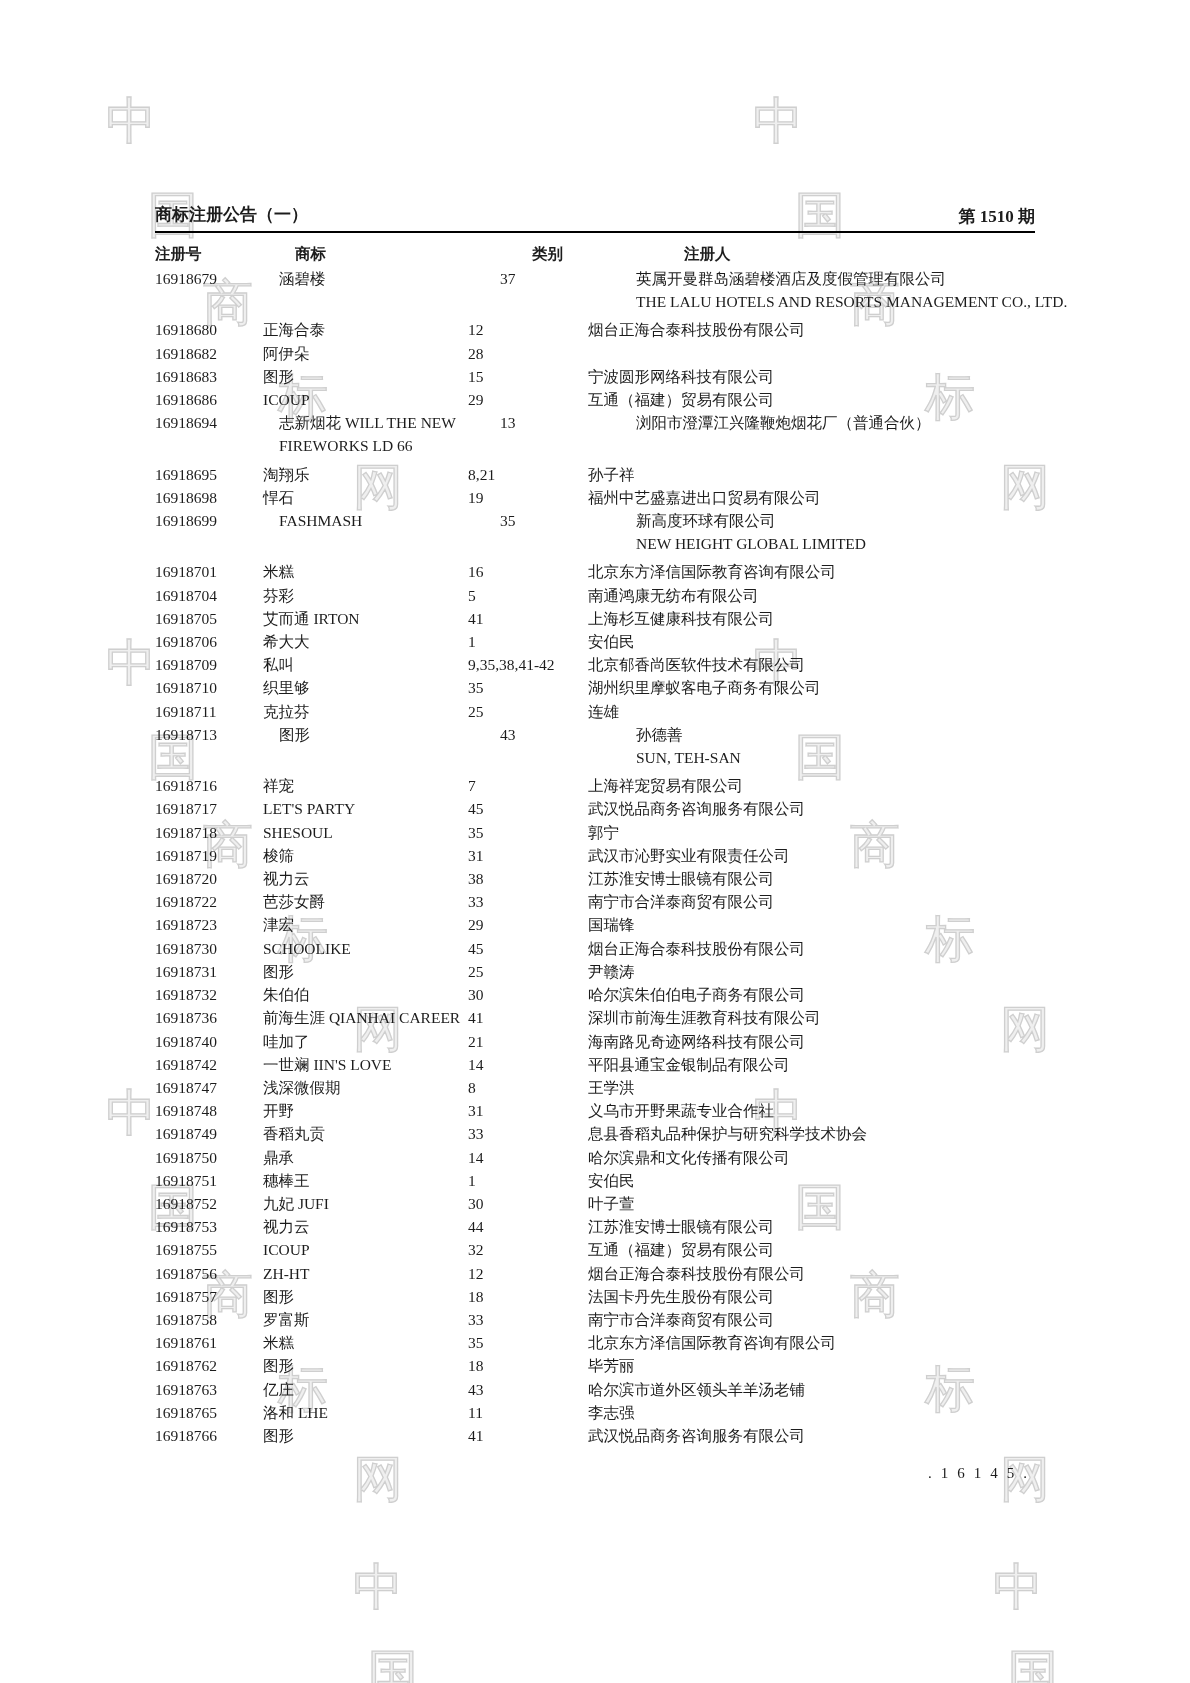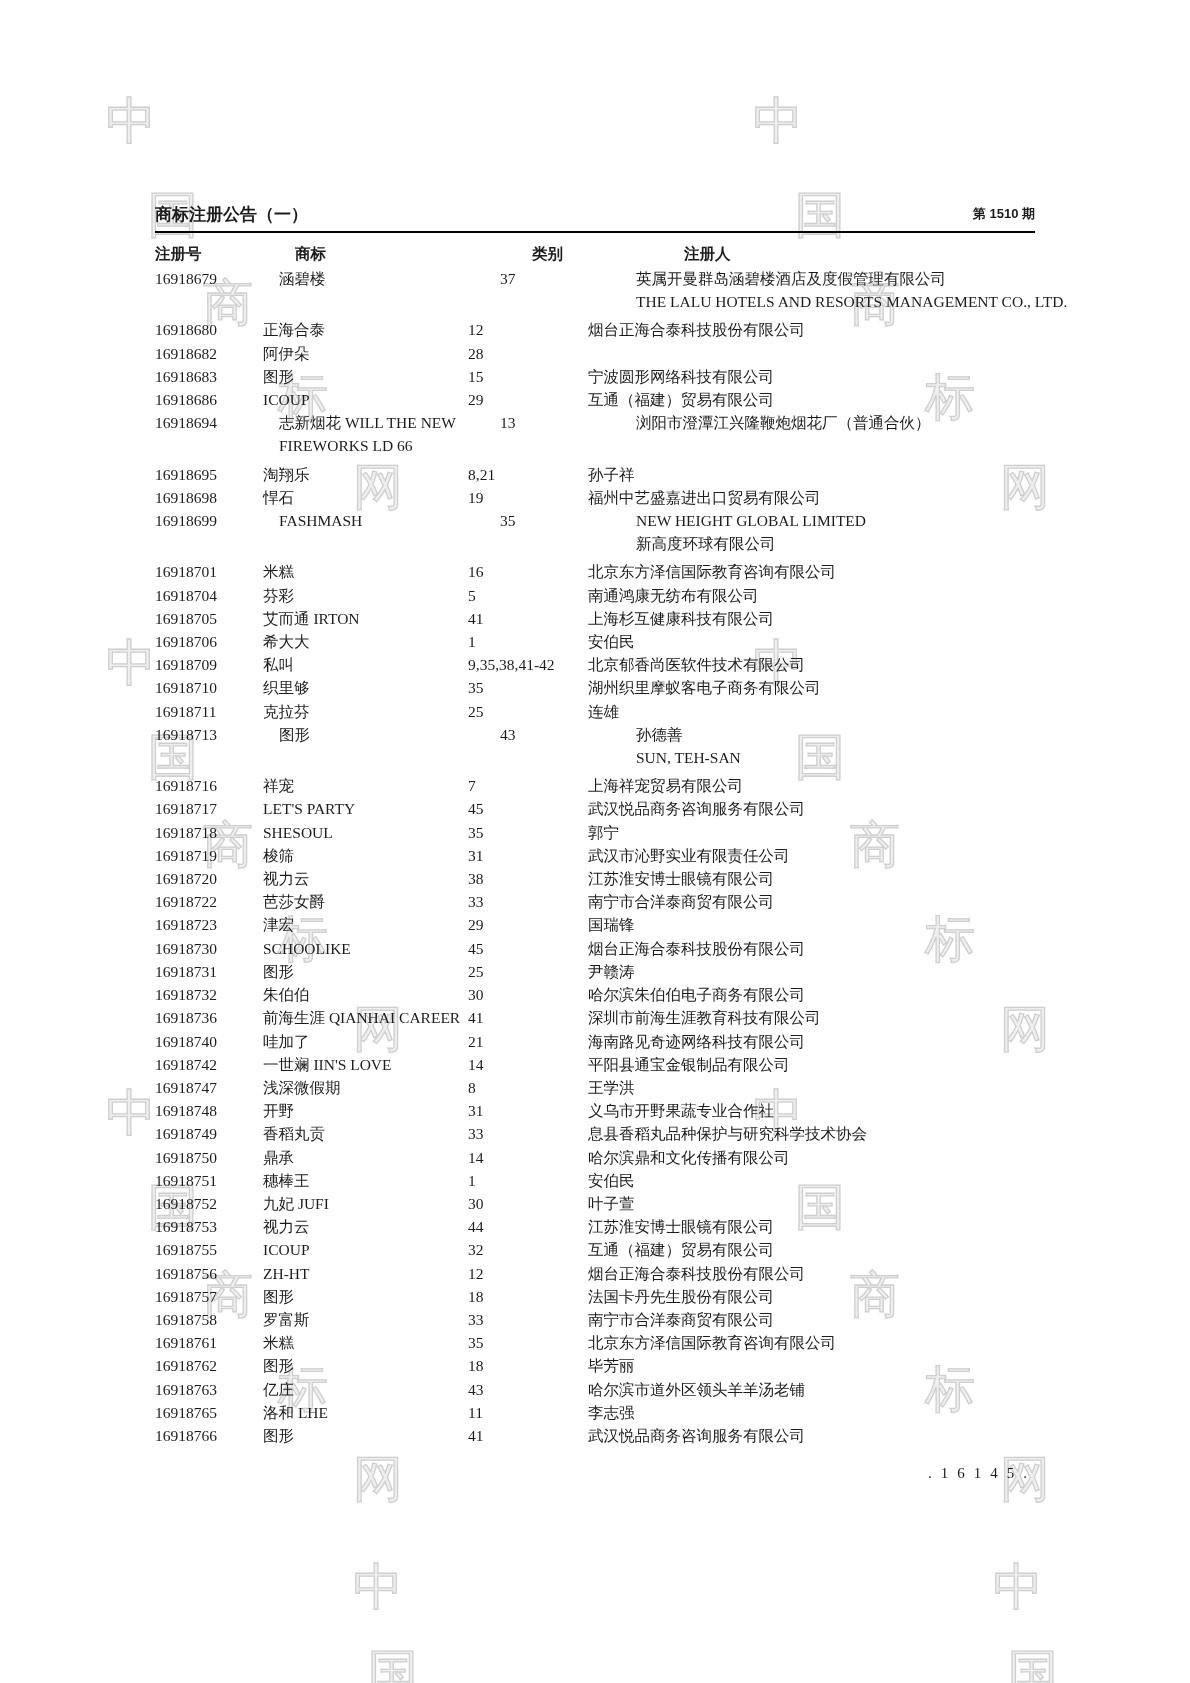--- a/index.html
+++ b/index.html
@@ -10,21 +10,21 @@
   
   #watermarks{position:absolute;inset:0;z-index:0;}
   .wm{
     position:absolute;font-size:50px;line-height:1;
     color:#efefef;-webkit-text-stroke:1.3px #cfcfcf;
     user-select:none;
   }
   
   .doc-header{position:absolute;left:155px;top:203px;width:880px;z-index:2;}
   .doc-title{position:absolute;left:0;top:0;font-size:17px;font-weight:bold;white-space:nowrap;}
-  .doc-issue{position:absolute;right:0;top:2px;font-size:13px;font-weight:bold;white-space:nowrap;font-family:Liberation Sans, sans-serif;}
+  .doc-issue{position:absolute;right:0;top:2px;font-size:17px;font-weight:bold;white-space:nowrap;font-family:Liberation Serif, serif;}
   .header-rule{position:absolute;left:155px;top:231px;width:880px;height:2px;background:#000;z-index:2;}
   
   .tm-table{position:absolute;left:155px;top:241px;width:900px;z-index:2;font-size:15.5px;}
   .row{display:grid;grid-template-columns:108px 205px 120px 1fr;line-height:23.2px;}
   .row.gap{margin-bottom:5px;gap:16px;}
   .row.head{font-weight:bold;line-height:26px;gap:32px;}
   .cell{white-space:nowrap;}
   .cell .line{white-space:nowrap;}
   
   .page-number{
@@ -201,22 +201,22 @@
         <div class="cell reg-no">
           <div class="line">16918699</div>
         </div>
         <div class="cell trademark">
           <div class="line">FASHMASH</div>
         </div>
         <div class="cell class">
           <div class="line">35</div>
         </div>
         <div class="cell registrant">
+          <div class="line">新高度环球有限公司</div>
           <div class="line">NEW HEIGHT GLOBAL LIMITED</div>
-          <div class="line">新高度环球有限公司</div>
         </div>
       </div>
       <div class="row">
         <div class="cell reg-no">
           <div class="line">16918701</div>
         </div>
         <div class="cell trademark">
           <div class="line">米糕</div>
         </div>
         <div class="cell class">

